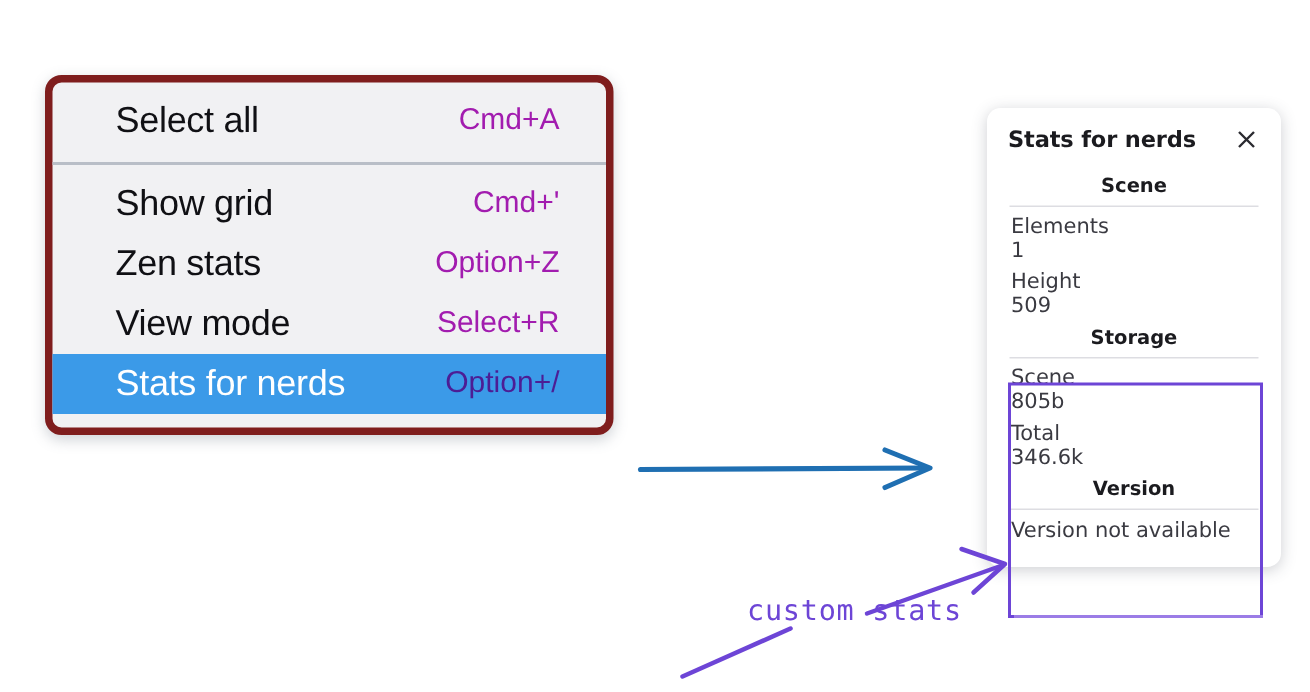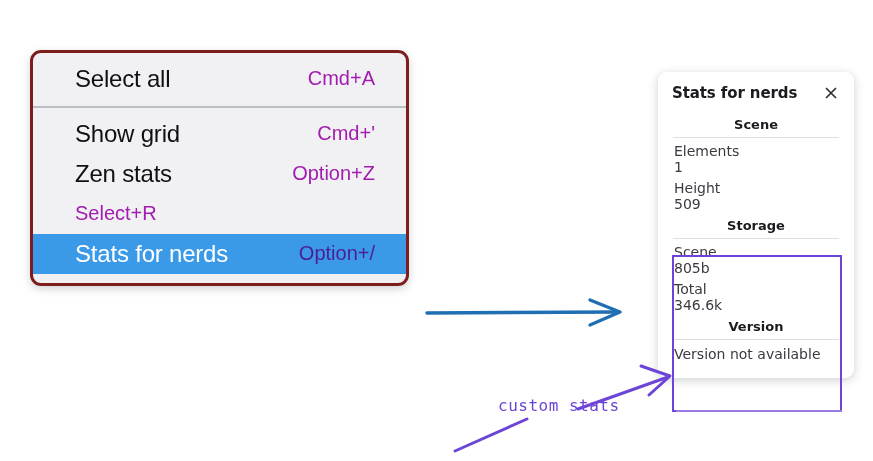--- a/index.html
+++ b/index.html
@@ -16,21 +16,21 @@
     font-family: "Liberation Sans", sans-serif;
   }
 
   
   #context-menu {
     position: absolute;
     left: 30px;
     top: 50px;
     width: 379px;
     background: #f1f1f3;
-    border: 3px solid #7f1d1d;
+    border: 5px solid #7f1d1d;
     border-radius: 11px;
     box-shadow: 0 3px 9px rgba(90, 100, 115, 0.28);
     padding: 6px 0 9px 0;
     box-sizing: border-box;
   }
   .menu-group { display: block; }
   .menu-sep {
     height: 2px;
     background: #b9bec7;
     margin: 7px 0 6px 0;
@@ -149,21 +149,21 @@
     left: 0; top: 0;
     width: 873px;
     height: 461px;
     pointer-events: none;
   }
   #annot-text {
     position: absolute;
     left: 498px;
     top: 396px;
     font-family: "DejaVu Sans Mono", monospace;
-    font-size: 16px;
+    font-size: 19px;
     color: #6d45d6;
     letter-spacing: 0.5px;
     white-space: nowrap;
   }
 </style>
 </head>
 <body>
 
 <div id="stage">
 
@@ -181,20 +181,21 @@
     <div class="menu-group">
       <div class="menu-item">
         <span class="mi-label">Show grid</span>
         <span class="mi-shortcut">Cmd+'</span>
       </div>
       <div class="menu-item">
         <span class="mi-label">Zen stats</span>
         <span class="mi-shortcut">Option+Z</span>
       </div>
       <div class="menu-item">
+        <span class="mi-label">View mode</span>
         <span class="mi-shortcut">Select+R</span>
       </div>
       <div class="menu-item selected">
         <span class="mi-label">Stats for nerds</span>
         <span class="mi-shortcut">Option+/</span>
       </div>
     </div>
   </div>
 
   <div id="stats-panel">

